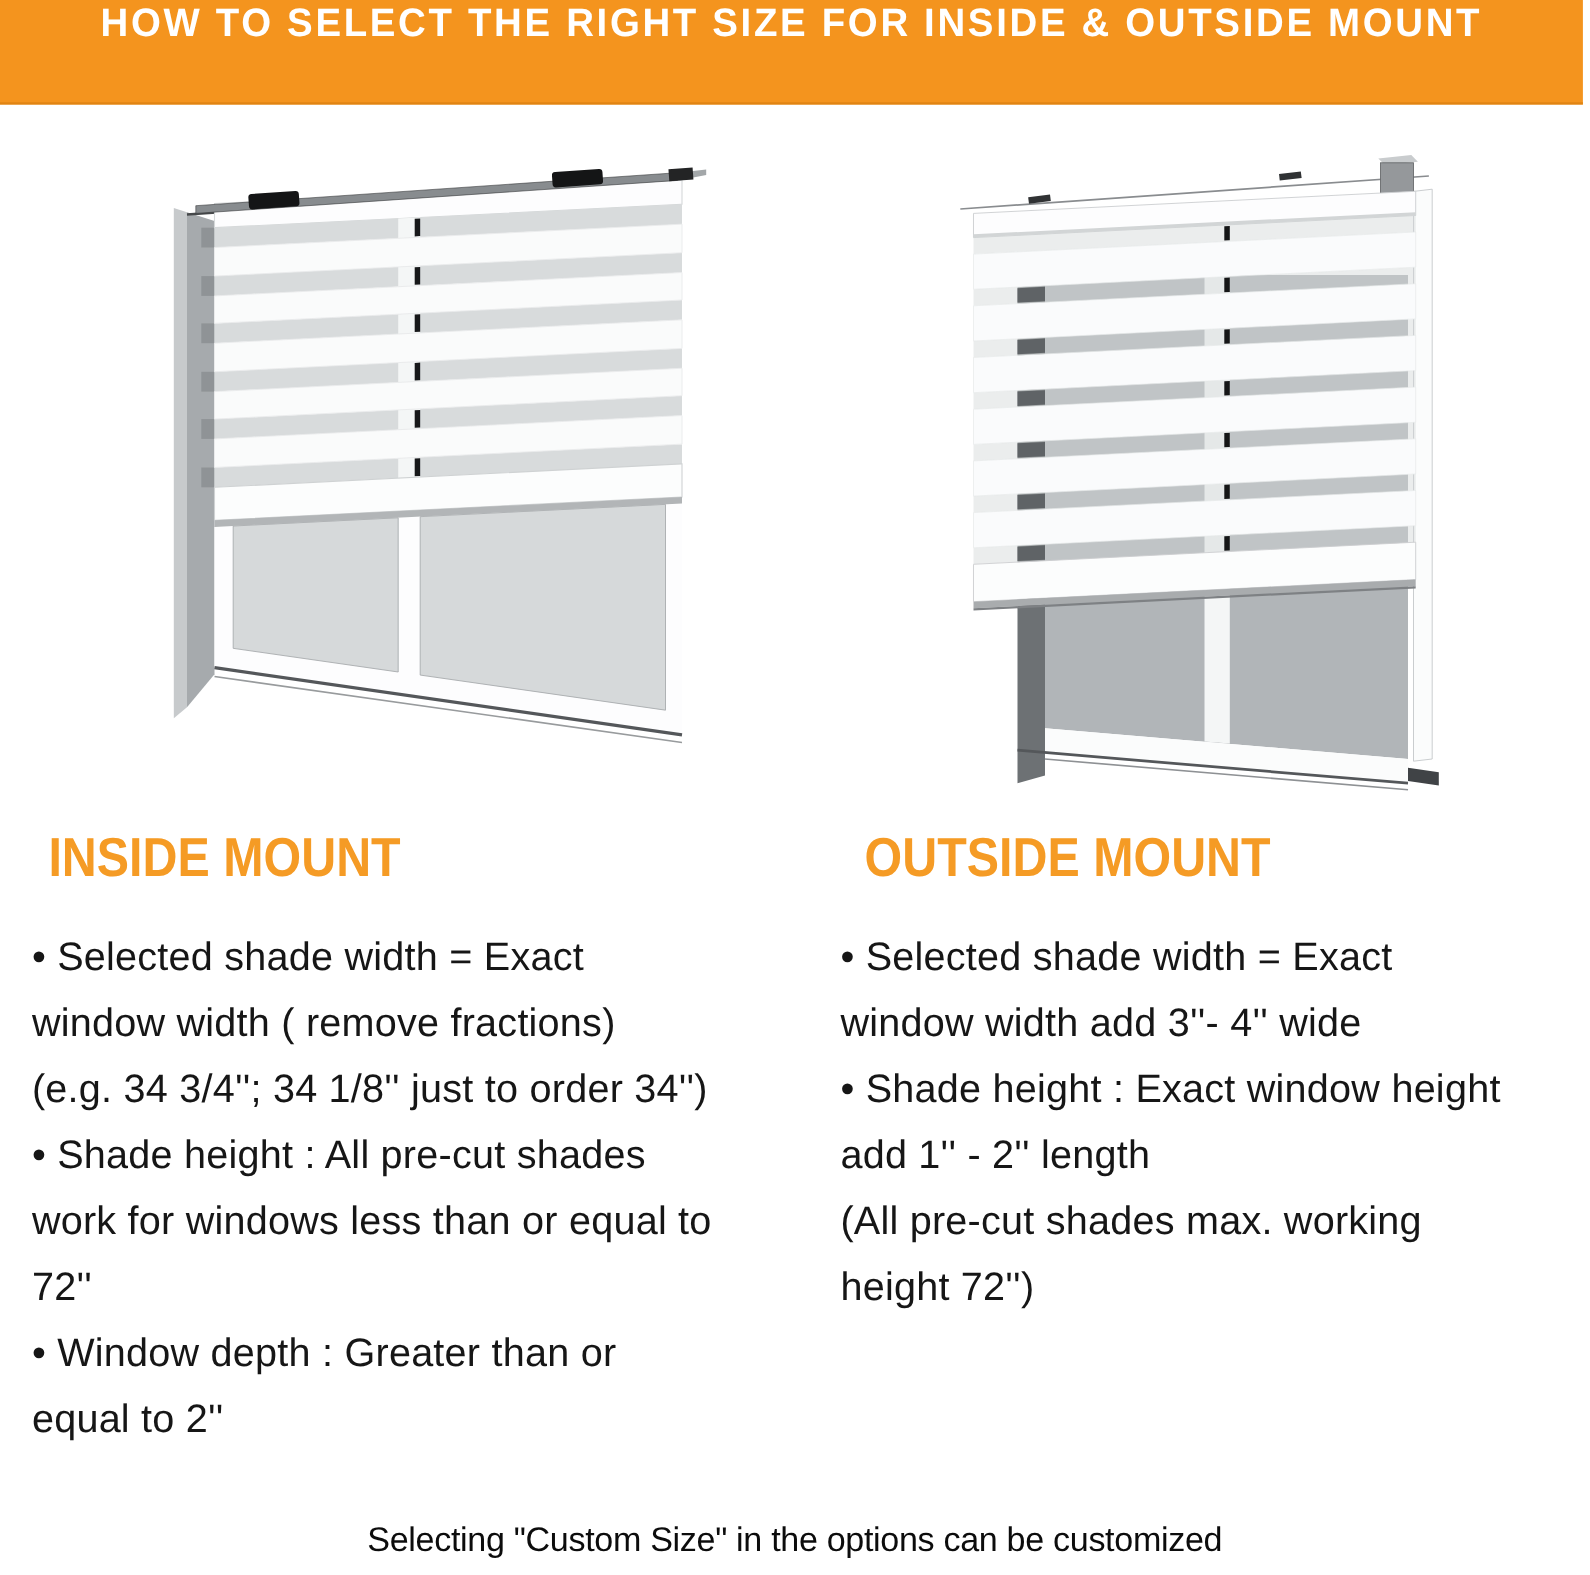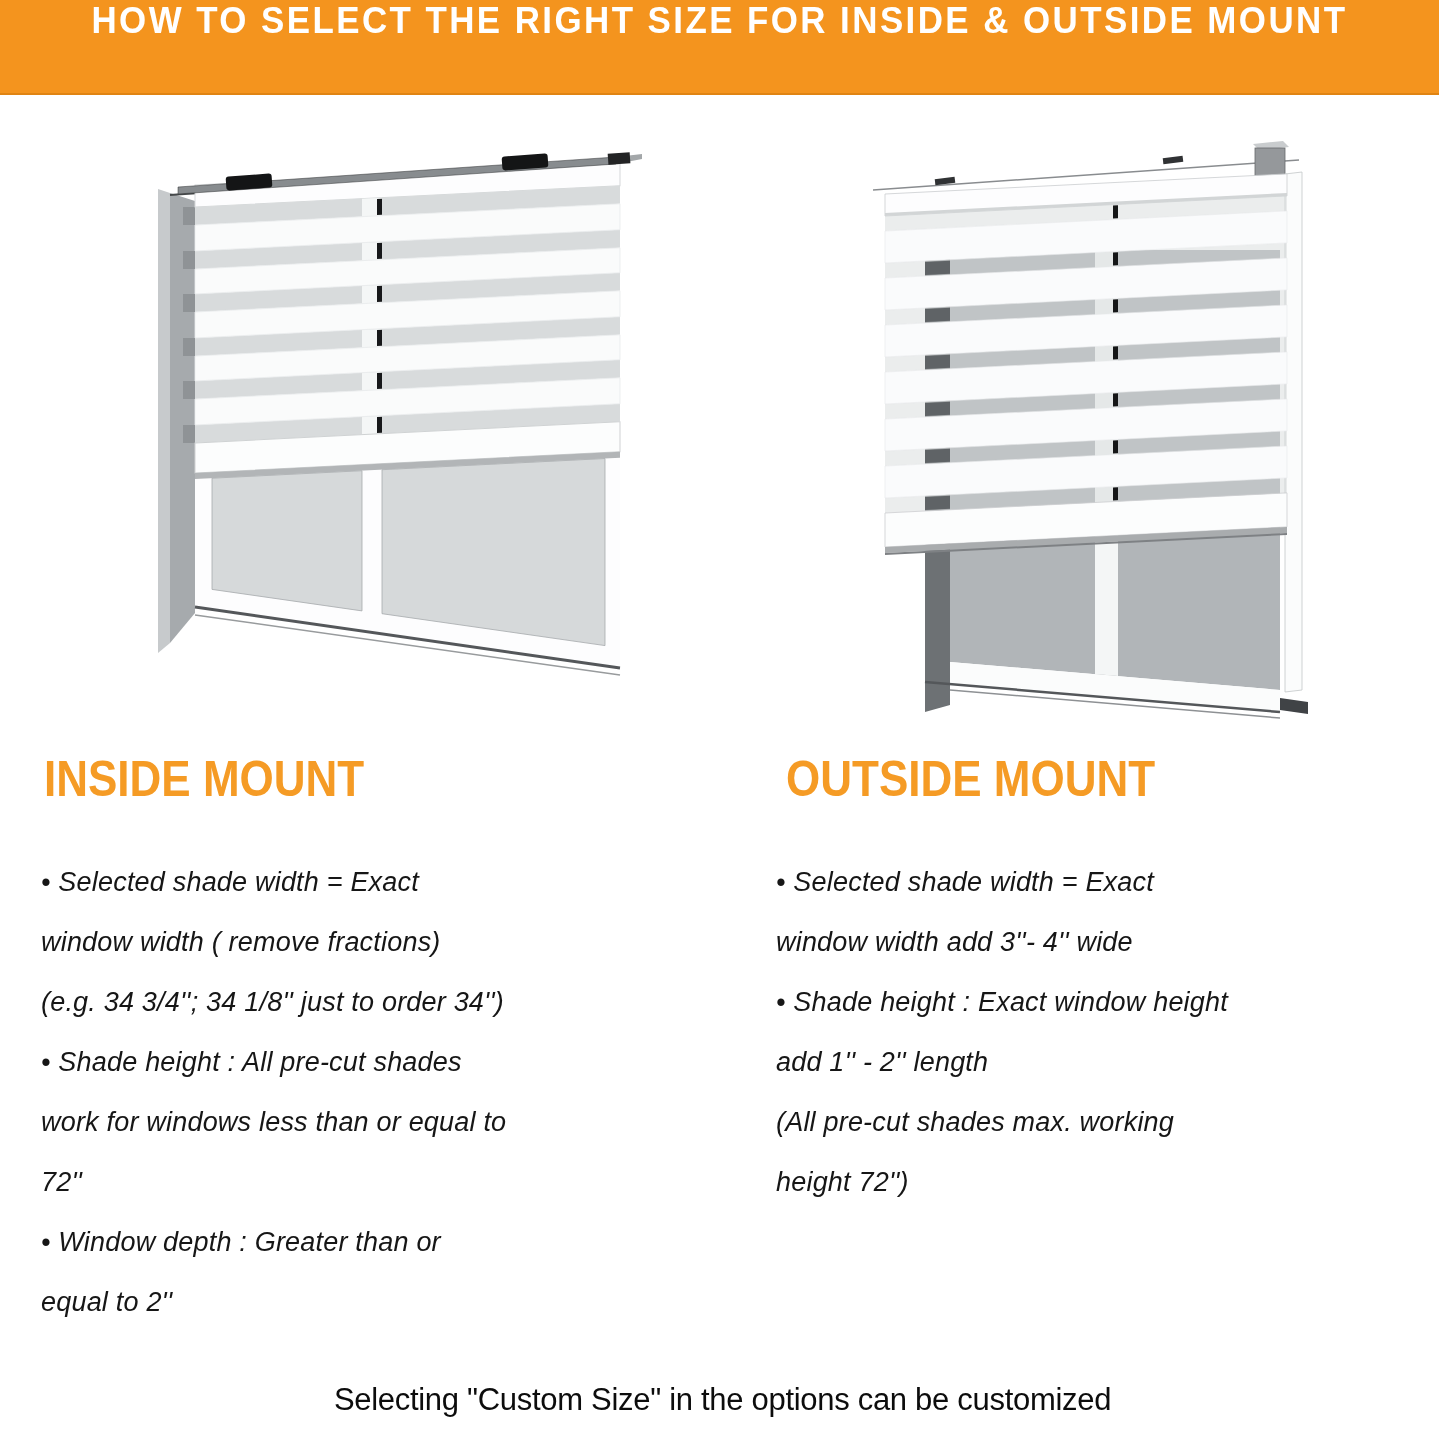--- a/index.html
+++ b/index.html
@@ -17,22 +17,22 @@
   .illus-left{left:150px;top:145px;width:500px;height:570px;}
   .illus-right{left:865px;top:130px;width:470px;height:610px;}
 
   
   .mount-heading{position:absolute;margin:0;font-size:50px;font-weight:bold;color:#F59B25;
                  transform:scaleX(0.88);transform-origin:left center;white-space:nowrap;}
   .h-inside{left:44px;top:750px;}
   .h-outside{left:786px;top:750px;}
 
   
-  .col{position:absolute;margin:16px;font-size:27px;line-height:60px;color:#161616;
-       white-space:pre-line;letter-spacing:0.2px;font-style:italic;}
+  .col{position:absolute;margin:4px;font-size:36px;line-height:60px;color:#161616;
+       white-space:pre-line;letter-spacing:0.2px;}
   .col-left{left:25px;top:836px;width:705px;}
   .col-right{left:760px;top:836px;width:672px;}
 
   
   .footer-note{position:absolute;left:0;top:1382px;width:1445px;margin:0;text-align:center;
                font-size:31px;color:#0c0c0c;letter-spacing:-0.3px;}
 </style>
 </head>
 <body>
 

